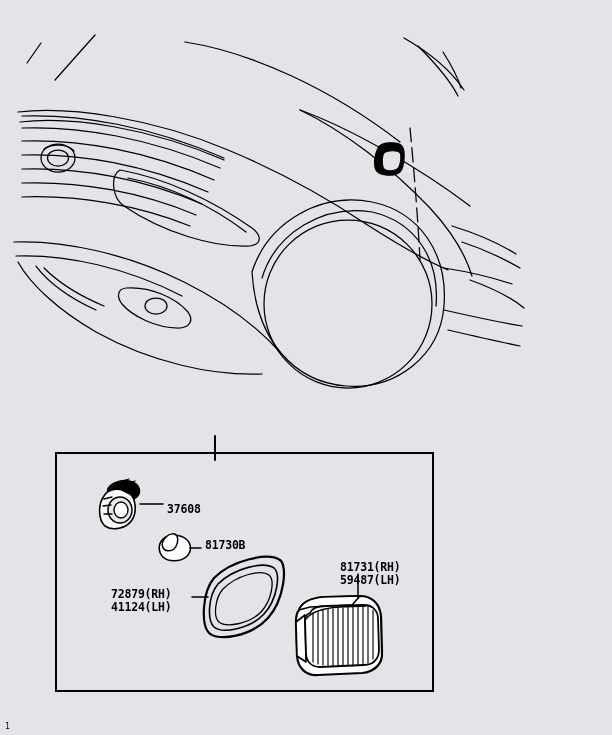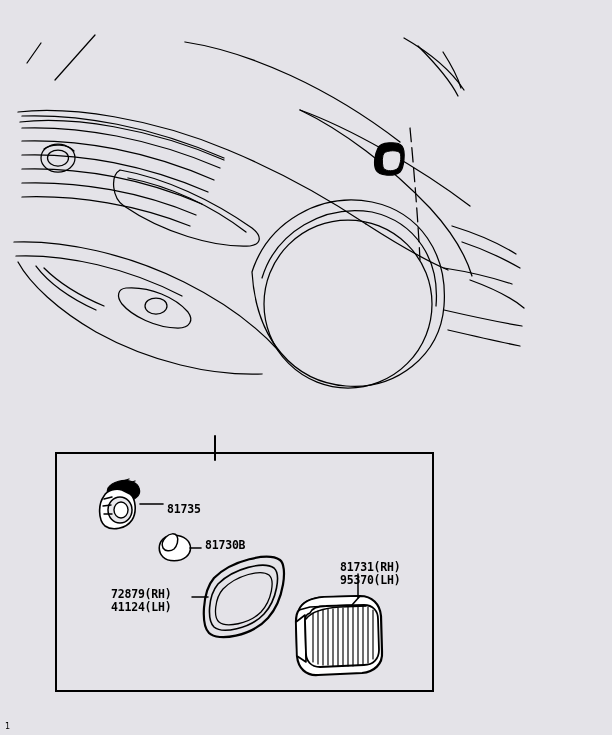--- a/index.html
+++ b/index.html
@@ -243,24 +243,24 @@
         </g>
 
         <path d="M306,219 C312,211 324,208 340,207 L366,206" stroke-width="1.4"></path>
       </g>
       <path d="M358,174 L358,198" stroke-width="1.5"></path>
 
     </g>
   </svg>
 
 
-  <div class="lbl lbl-81735">81735</div>
+  <div class="lbl lbl-81735">37608</div>
 
   <div class="lbl lbl-81730b">81730B</div>
 
   <div class="lbl lbl-gasket"><span>72879(RH)</span><br><span>41124(LH)</span></div>
 
-  <div class="lbl lbl-lamp"><span>81731(RH)</span><br><span>95370(LH)</span></div>
+  <div class="lbl lbl-lamp"><span>81731(RH)</span><br><span>59487(LH)</span></div>
 
 
   <div class="page-number">1</div>
 
 </div>
 
 </body></html>

